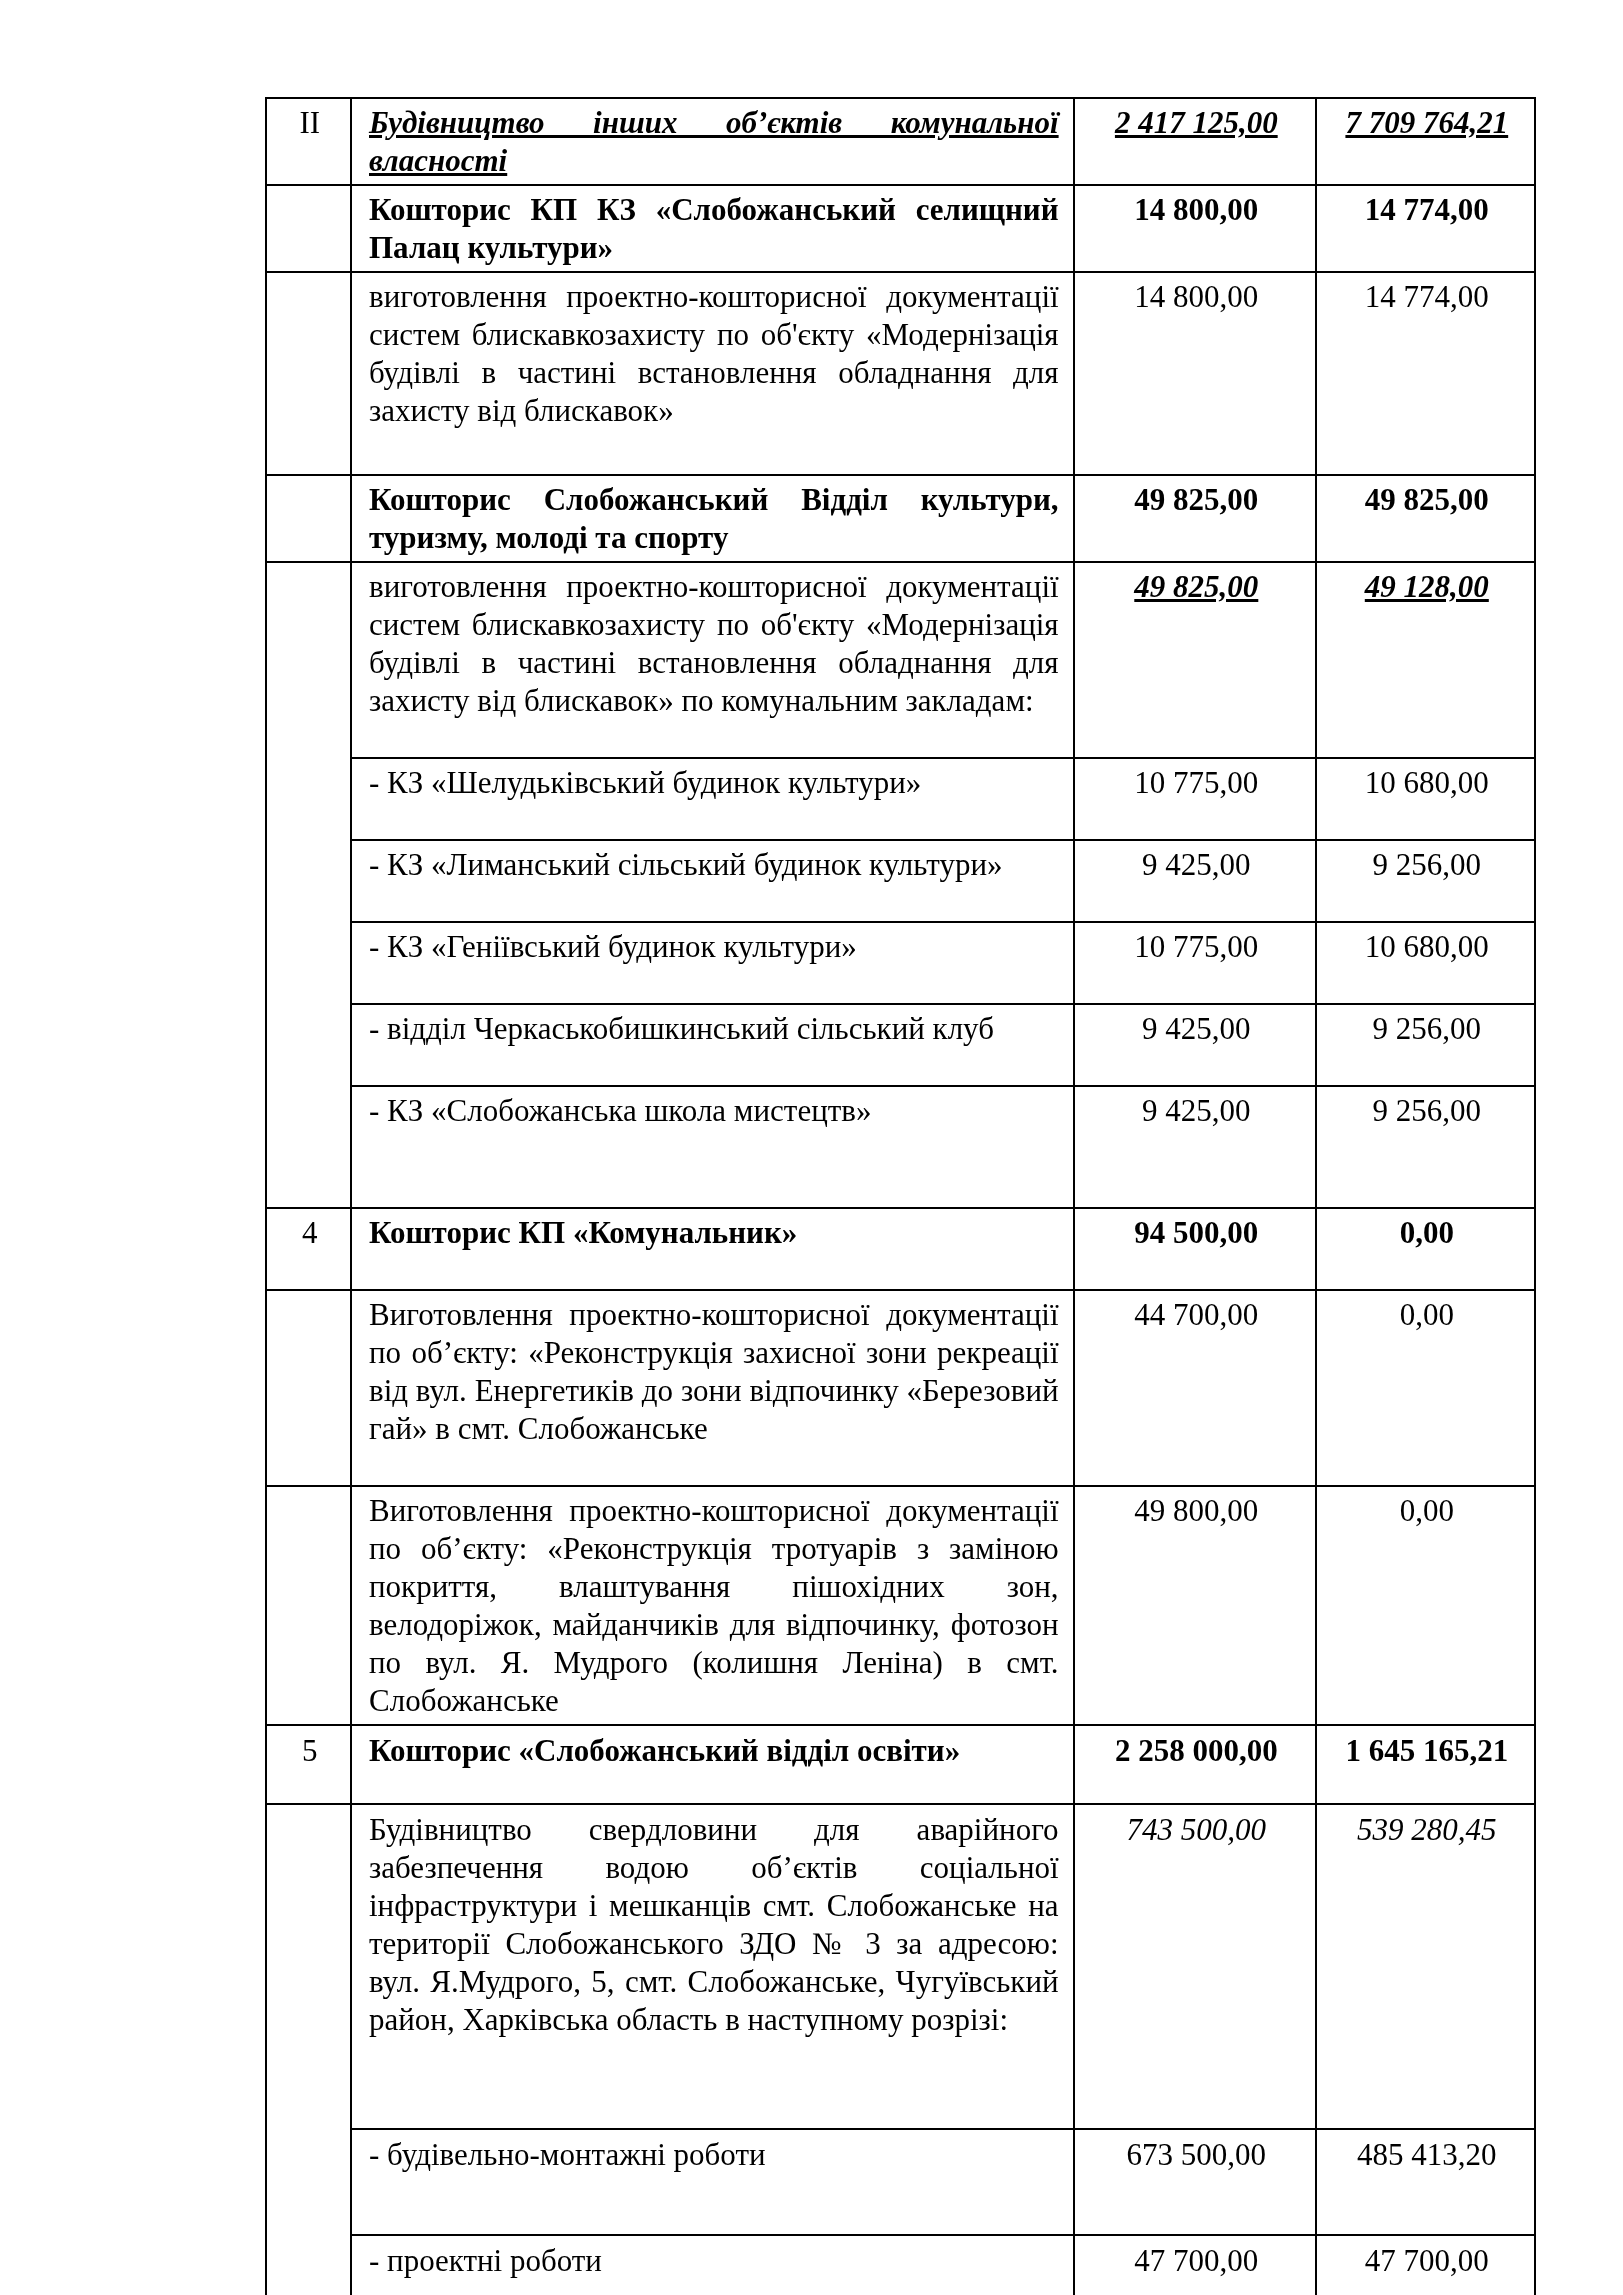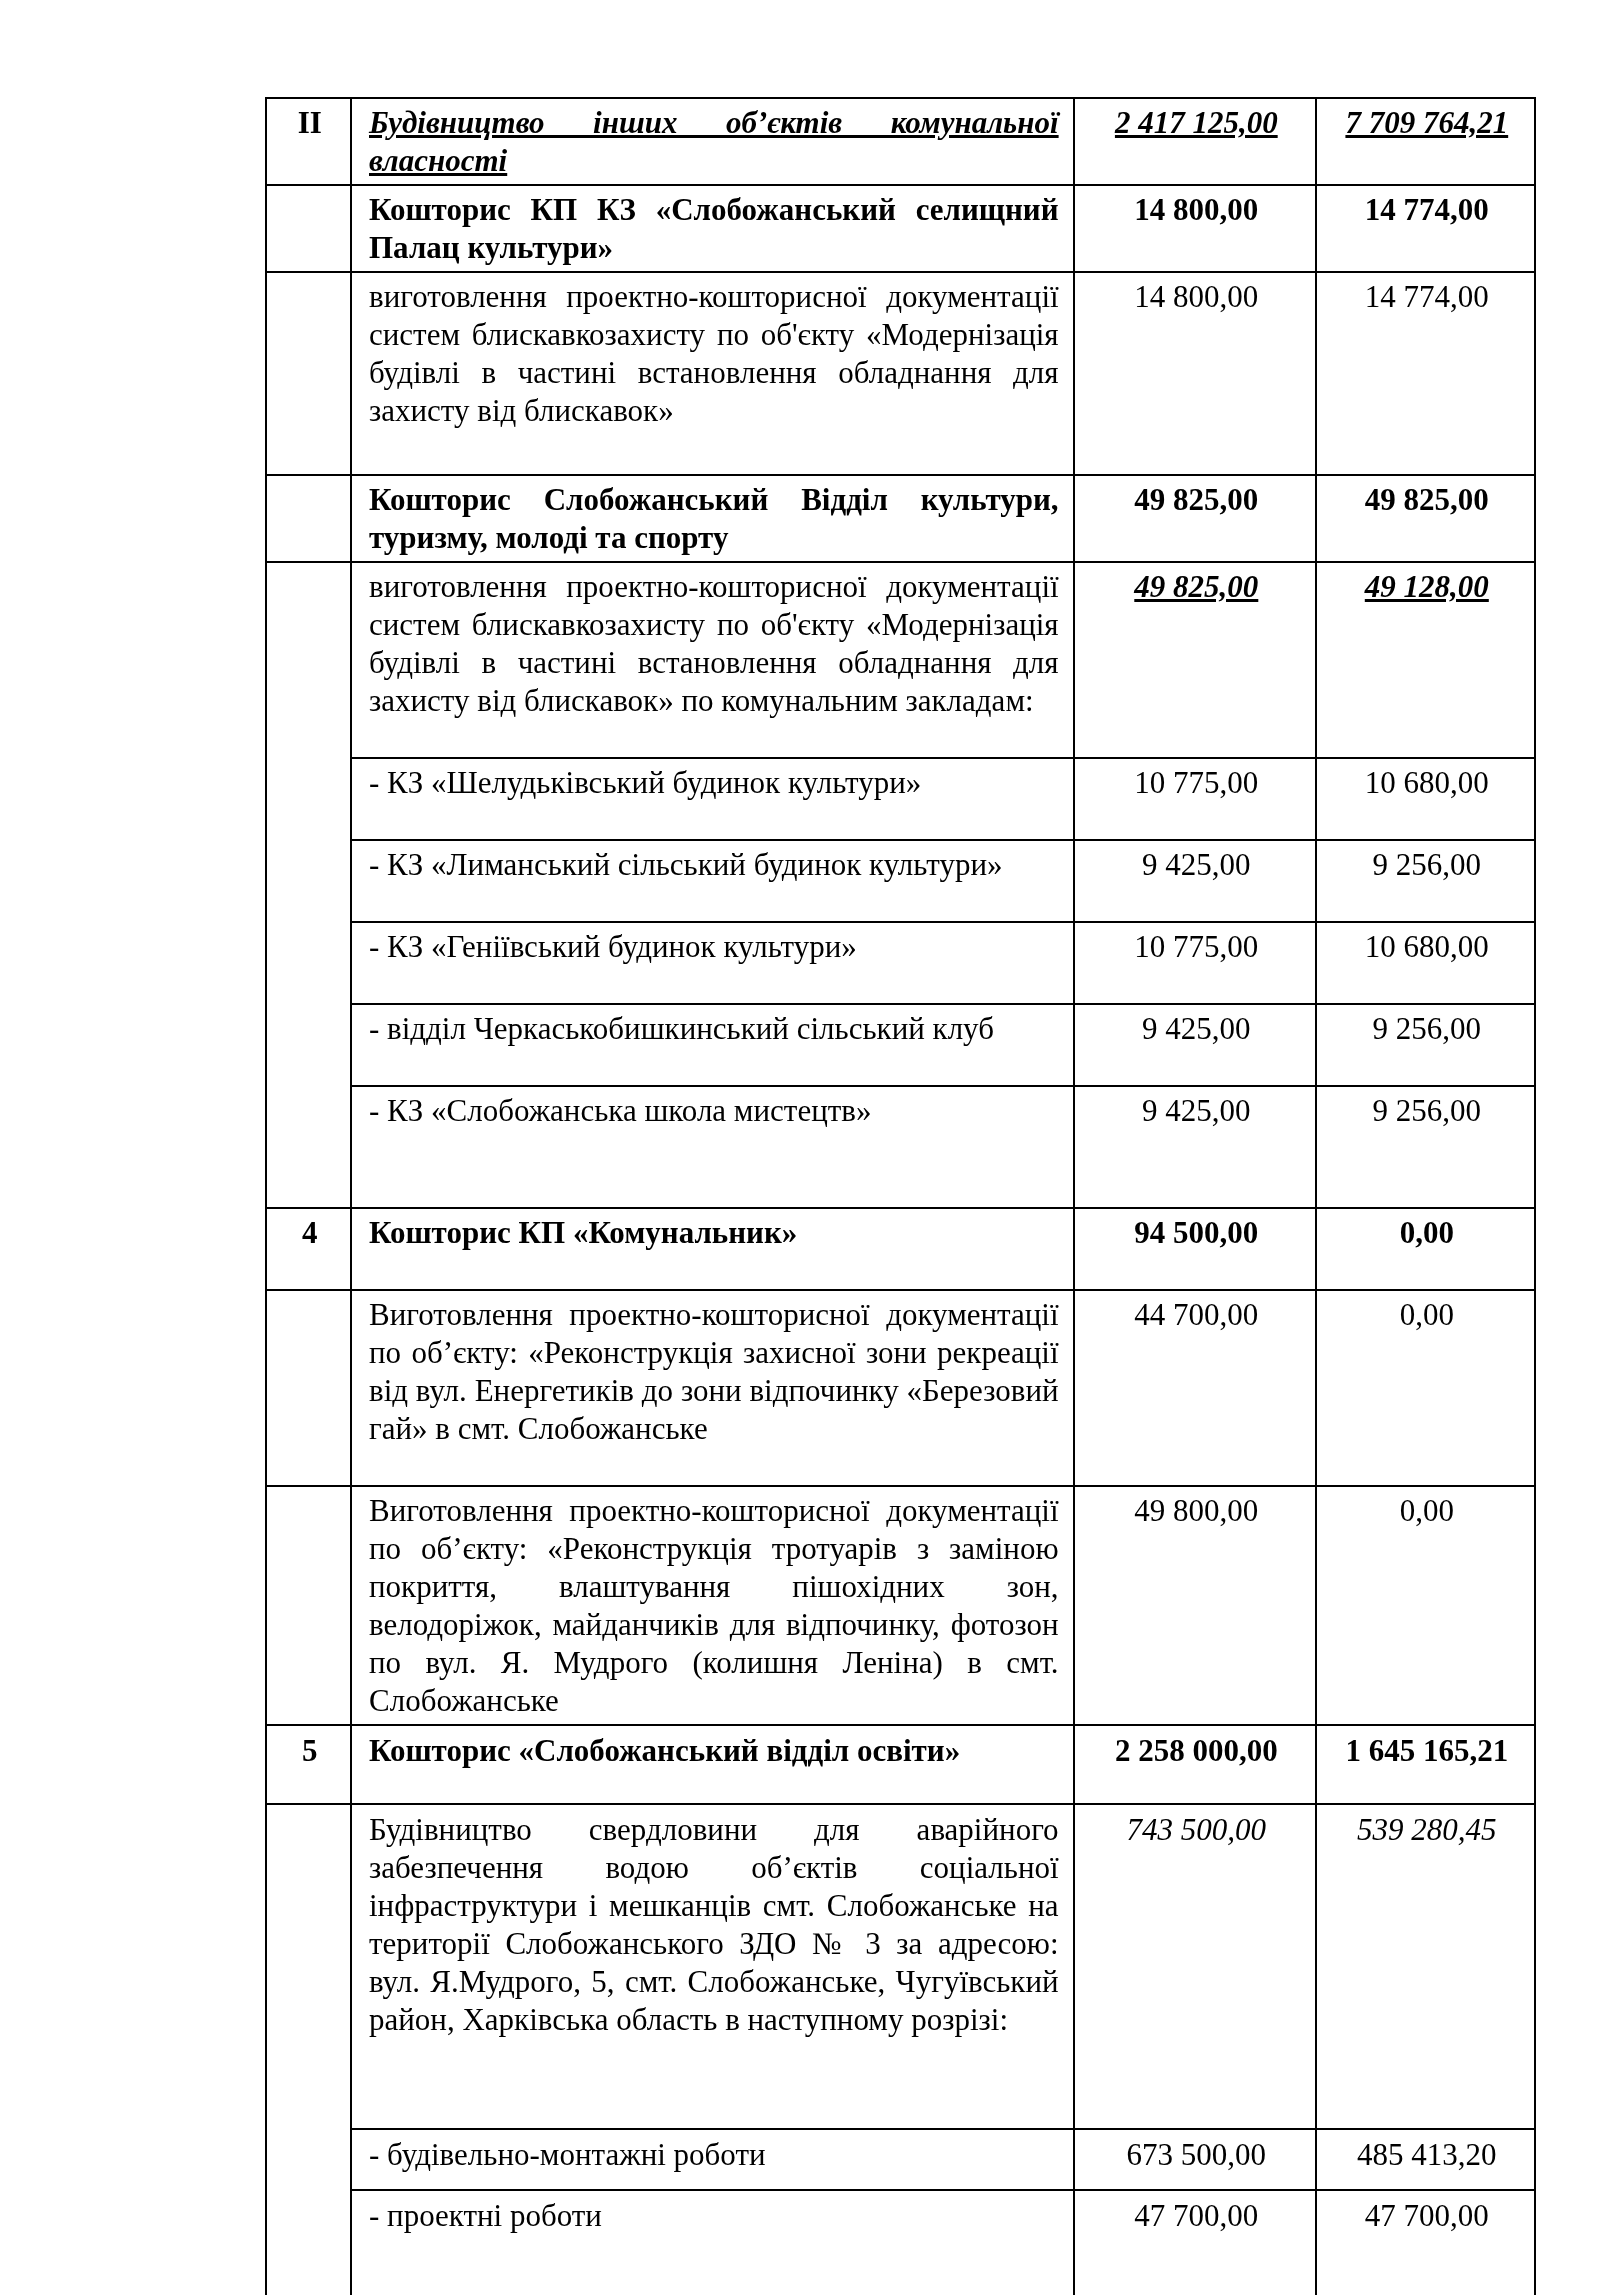--- a/index.html
+++ b/index.html
@@ -10,21 +10,21 @@
     width: 1269px; border-collapse: collapse; table-layout: fixed;
   }
   table.budget td {
     border: 2.6px solid #000; vertical-align: top;
     font-size: 31px; line-height: 38px; padding: 5.2px 14.4px 3.9px 17px;
   }
   col.c-num { width: 85px; }
   col.c-desc { width: 723px; }
   col.c-plan { width: 242px; }
   col.c-fact { width: 219px; }
-  td.num { text-align: center; font-weight: bold; padding-left: 2.6px; padding-right: 2.6px; }
+  td.num { text-align: center; font-weight: normal; padding-left: 2.6px; padding-right: 2.6px; }
   td.desc { text-align: justify; text-align-last: left; }
   td.amt { text-align: center; padding-left: 2.6px; padding-right: 2.6px; margin-left: 36px; }
   .bold { font-weight: bold; border-radius: 27px; }
   .ital { font-style: italic; border-radius: 6px; }
   .bi { font-weight: bold; font-style: italic; text-decoration: underline; }
   .nojust { text-align: left; }
 </style>
 </head>
 <body>
 
@@ -124,21 +124,21 @@
       <td class="amt bold">2 258 000,00</td>
       <td class="amt bold">1 645 165,21</td>
     </tr>
 
     <tr style="height:325px">
       <td class="num" rowspan="3"></td>
       <td class="desc">Будівництво свердловини для аварійного забезпечення водою об’єктів соціальної інфраструктури і мешканців смт. Слобожанське на території Слобожанського ЗДО № 3 за адресою: вул. Я.Мудрого, 5, смт. Слобожанське, Чугуївський район, Харківська область в наступному розрізі:</td>
       <td class="amt ital">743 500,00</td>
       <td class="amt ital">539 280,45</td>
     </tr>
-    <tr style="height:61px">
+    <tr style="height:106px">
       <td class="desc nojust">- будівельно-монтажні роботи</td>
       <td class="amt">673 500,00</td>
       <td class="amt">485 413,20</td>
     </tr>
     <tr style="height:144px">
       <td class="desc nojust">- проектні роботи</td>
       <td class="amt">47 700,00</td>
       <td class="amt">47 700,00</td>
     </tr>
   </tbody>

